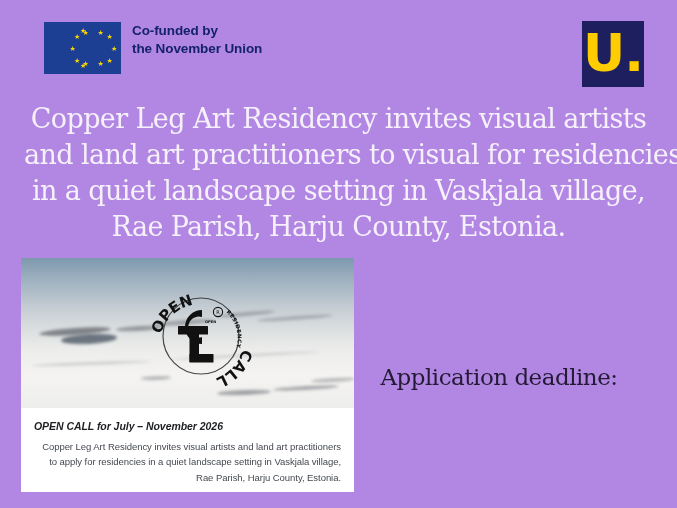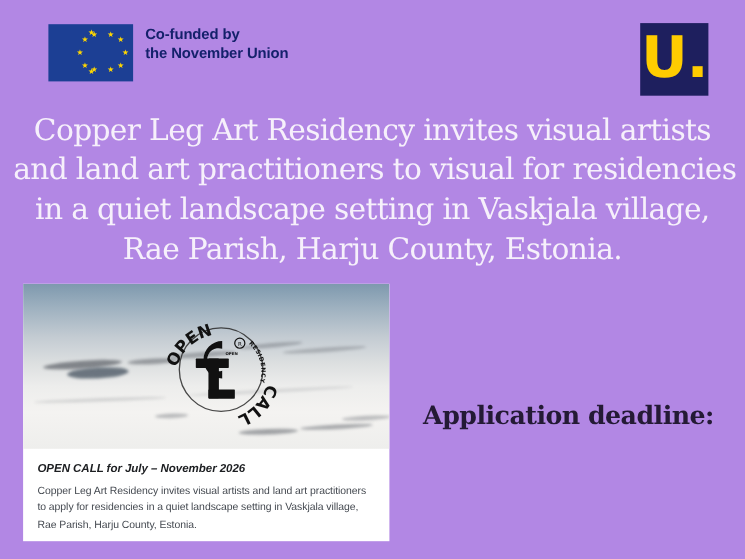--- a/index.html
+++ b/index.html
@@ -90,21 +90,21 @@
     top: 101px;
     left: 0;
     width: 677px;
     text-align: center;
     color: #f6f0fb;
     font-family: "DejaVu Serif", serif;
     font-weight: normal;
     font-size: 27px;
     line-height: 1.33;
     letter-spacing: -0.6px;
-    padding: 0 12px;
+    padding: 0 24px;
   }
 
   .headline .hl-line { display: block; white-space: nowrap; }
 
   
   .link-card {
     position: absolute;
     left: 21px;
     top: 258px;
     width: 333px;
@@ -172,35 +172,35 @@
     letter-spacing: -0.05px;
     margin-bottom: 7px;
     font-style: italic;
   }
 
   .card-desc {
     color: #444950;
     font-size: 9.5px;
     line-height: 1.62;
     letter-spacing: -0.05px;
+    text-align: right;
   }
 
   
   .deadline {
     position: absolute;
     right: 28px;
     top: 362px;
     width: 300px;
-    text-align: right;
+    text-align: center;
     color: #241a35;
     font-family: "DejaVu Serif", serif;
     font-size: 23px;
     line-height: 1.35;
     letter-spacing: -0.5px;
-    font-weight: bold;
   }
   .deadline .dl-line { display: block; white-space: nowrap; }
 </style>
 </head>
 <body>
 
 <div class="logo-bar">
 
   <div class="eu-lockup">
     <div class="eu-flag">

